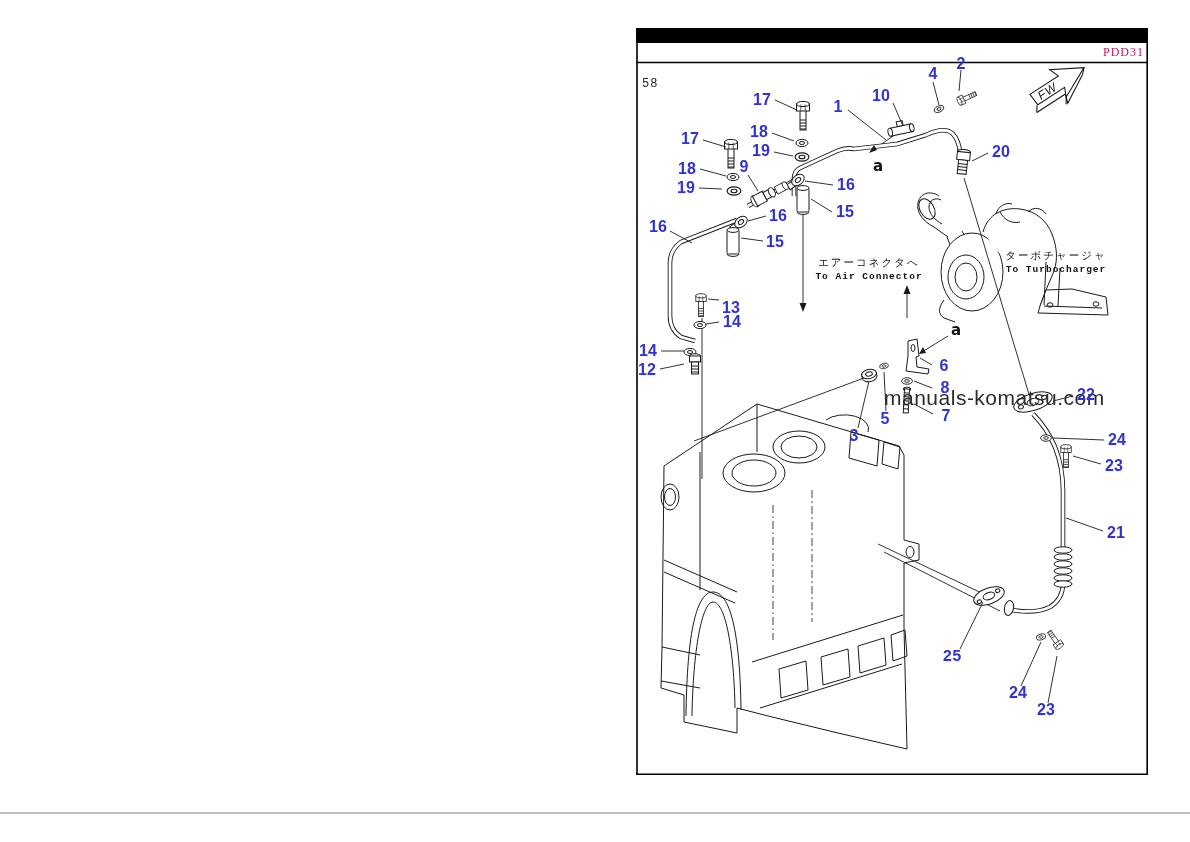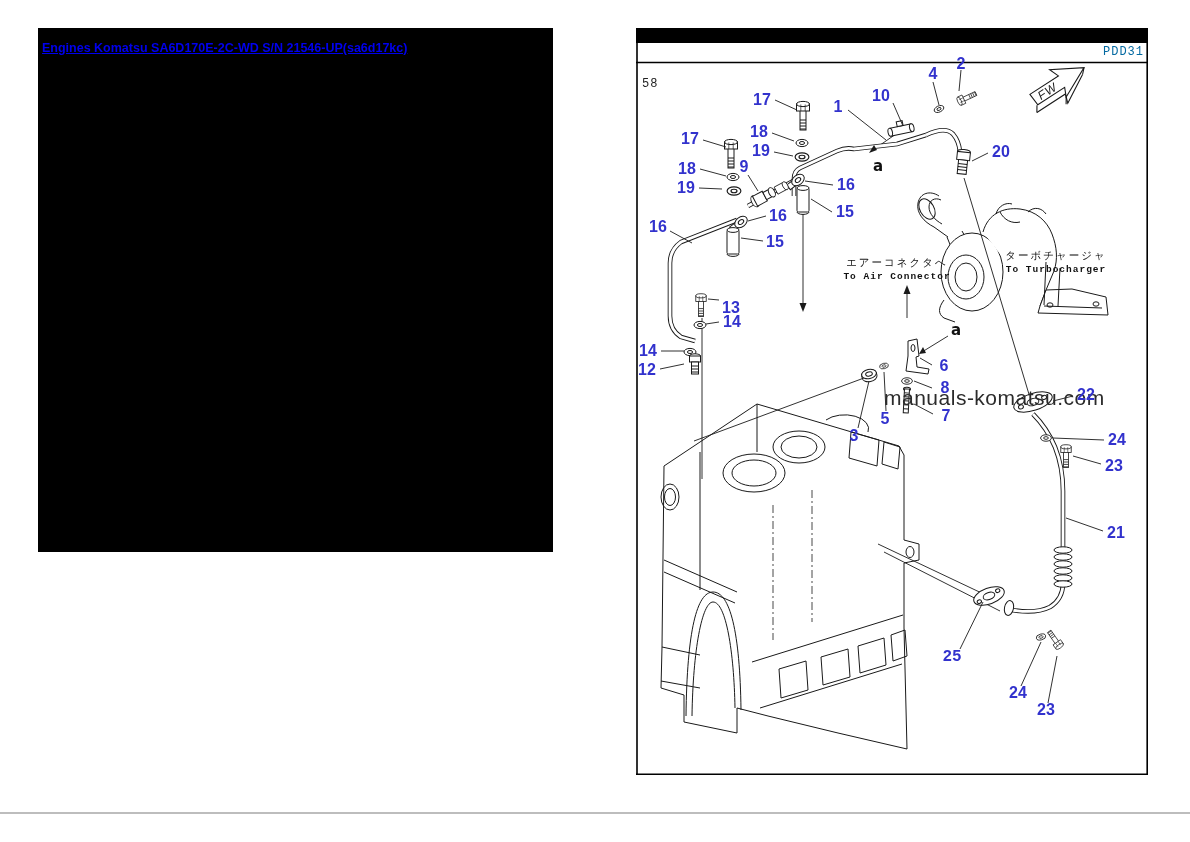--- a/index.html
+++ b/index.html
@@ -6,45 +6,42 @@
   .page{position:relative;width:1190px;height:842px;background:#ffffff;overflow:hidden;
         font-family:"Liberation Sans",sans-serif;}
   .black-panel{position:absolute;left:38px;top:28px;width:515px;height:524px;background:#000000;}
   .manual-link{position:absolute;left:4px;top:13px;font-size:12.5px;font-weight:bold;
         color:#0000ee;text-decoration:underline;white-space:nowrap;cursor:pointer;
         font-family:"Liberation Sans",sans-serif;}
   .diagram-topbar{position:absolute;left:636px;top:28px;width:512px;height:15px;background:#000000;}
   .diagram-header{position:absolute;left:636px;top:43px;width:512px;height:19px;}
   .page-num{position:absolute;left:6px;top:2px;font-family:"Liberation Mono",monospace;
         font-size:12px;letter-spacing:1px;color:#222;margin-top:32px;}
-  .drawing-code{position:absolute;right:4px;top:2px;font-family:Liberation Mono, monospace;
-        font-size:12px;letter-spacing:1px;color:#0369a1;}
+  .drawing-code{position:absolute;right:4px;top:2px;font-family:Liberation Serif, serif;
+        font-size:12px;letter-spacing:1px;color:#be185d;}
   svg.art{position:absolute;left:0;top:0;}
   .layer{position:absolute;left:0;top:0;width:1190px;height:842px;pointer-events:none;}
   .callout{position:absolute;transform:translate(-50%,-50%);font-size:16px;font-weight:bold;
         color:#3232cd;line-height:1;font-family:"Liberation Sans",sans-serif;}
   .annotation{position:absolute;transform:translate(-50%,0);text-align:center;color:#111;
         white-space:nowrap;}
   .annotation .jp{font-size:10.5px;letter-spacing:2px;font-family:"DejaVu Sans",sans-serif;}
   .annotation .en{font-size:9.5px;font-weight:bold;letter-spacing:1px;
         font-family:"Liberation Mono",monospace;margin-top:1px;}
   .view-letter{position:absolute;transform:translate(-50%,-50%);font-size:15px;font-weight:bold;
         color:#111;font-family:"DejaVu Sans",sans-serif;}
   .watermark{position:absolute;left:884px;top:386px;font-size:21px;color:#2b2b2b;
         letter-spacing:0.5px;font-family:"Liberation Sans",sans-serif;}
   .bottom-rule{position:absolute;left:0;top:812px;width:1190px;height:2px;background:#bdbdbd;}
 </style>
 </head>
 <body>
 
 <div class="page">
 
-  <div class="black-panel">
-    <a class="manual-link" href="#">Engines Komatsu SA6D170E-2C-WD S/N 21546-UP(sa6d17kc)</a>
-  </div>
 
   <svg class="art" width="1190" height="842" viewBox="0 0 1190 842">
     <defs>
       <g id="washer" fill="#fff" stroke="#1a1a1a" stroke-width="1">
         <ellipse rx="6" ry="3.6"></ellipse>
           <ellipse rx="2.6" ry="1.5"></ellipse>
       </g>
       <g id="boltv" fill="#fff" stroke="#1a1a1a" stroke-width="1">
         <rect x="-3" y="2" width="6" height="20"></rect>
         <path d="M-3,12 h6 M-3,15 h6 M-3,18 h6 M-3,21 h6" fill="none"></path>
@@ -253,21 +250,21 @@
 
   <div class="diagram-topbar"></div>
   <div class="diagram-header">
     <span class="page-num">58</span>
     <span class="drawing-code">PDD31</span>
   </div>
 
   <div class="watermark">manuals-komatsu.com</div>
 
   <div class="layer">
-      <div class="annotation" style="left: 897px; top: 256px; text-align: center;">
+      <div class="annotation" style="left: 869px; top: 256px; text-align: center;">
         <div class="jp">エアーコネクタへ</div>
         <div class="en">To Air Connector</div>
       </div>
       <div class="annotation" style="left: 1056px; top: 249px;">
         <div class="jp">ターボチャージャ</div>
         <div class="en">To Turbocharger</div>
       </div>
       <div class="view-letter" style="left: 878px; top: 166px;">a</div>
       <div class="view-letter" style="left: 956px; top: 330px;">a</div>
     </div>

